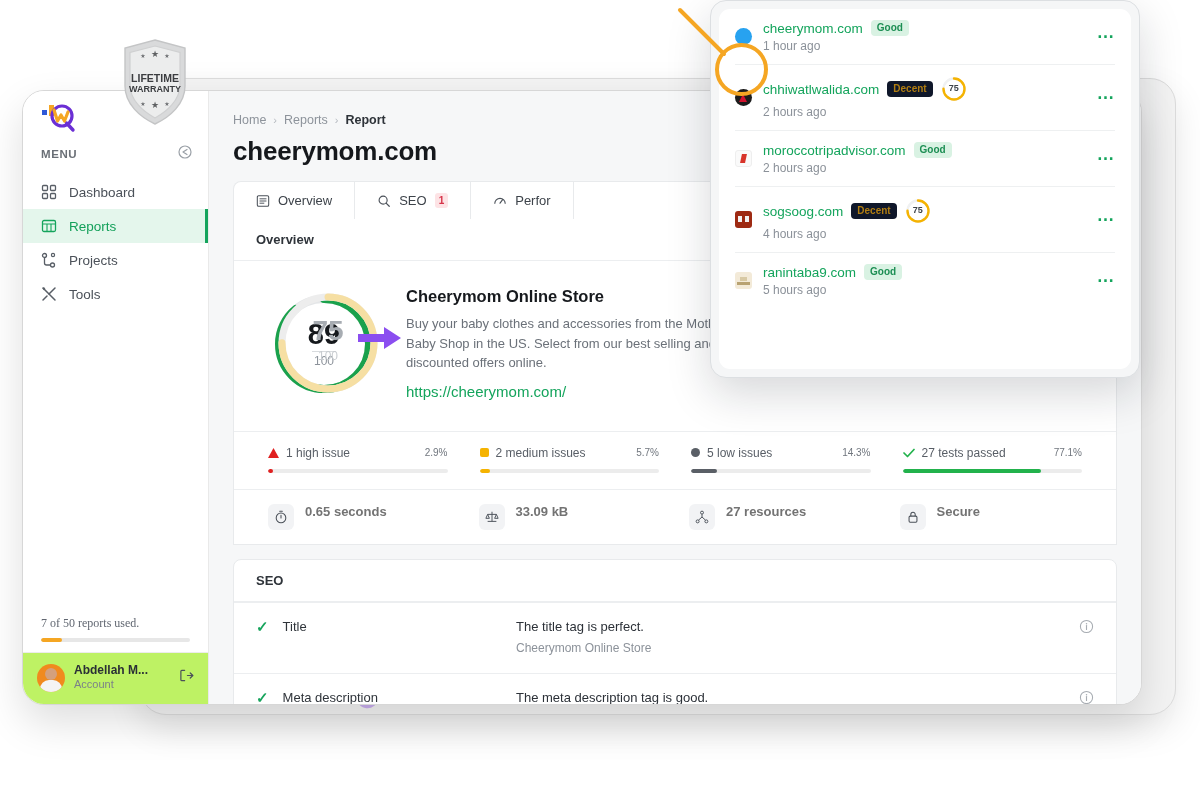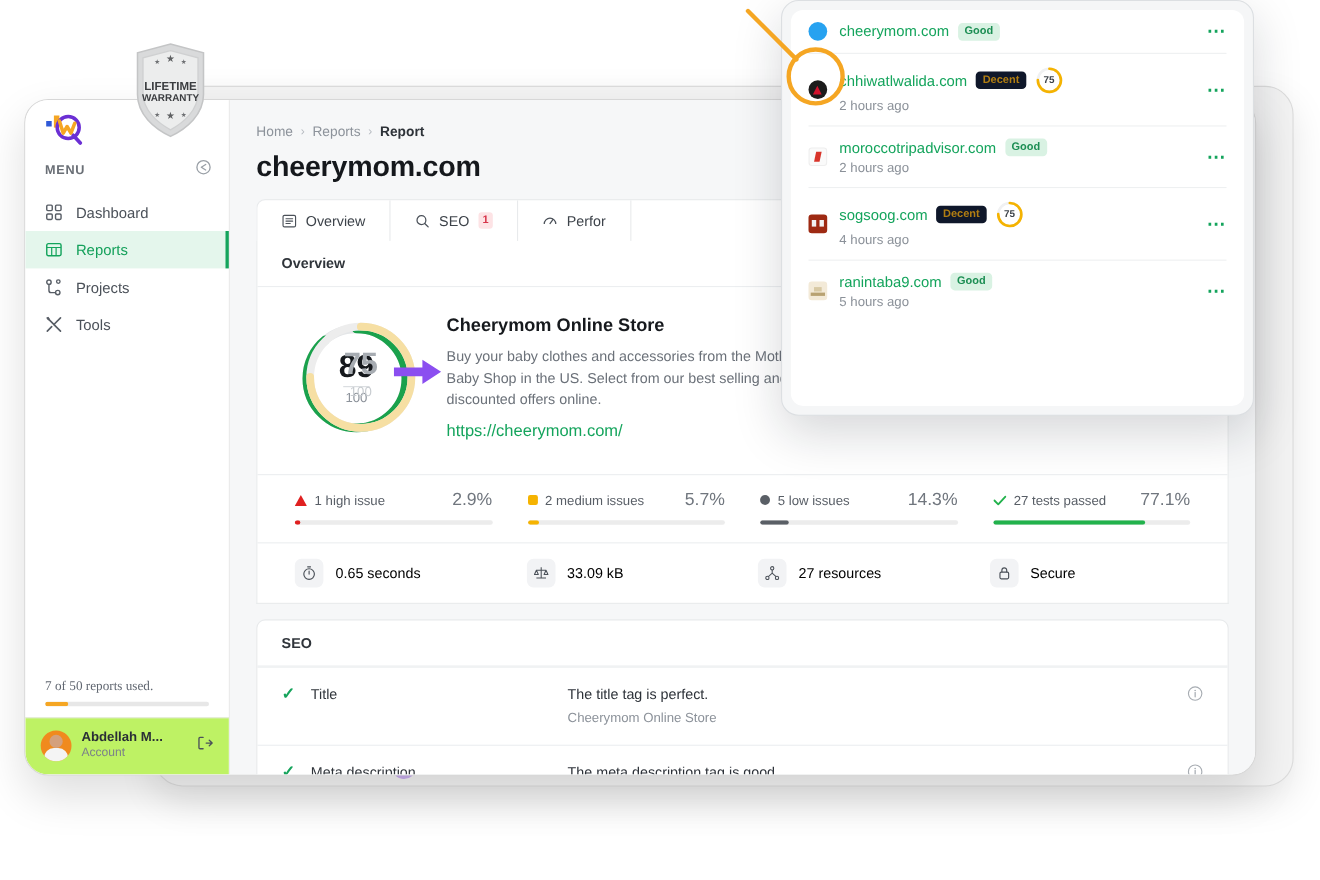--- a/index.html
+++ b/index.html
@@ -127,28 +127,28 @@
   .gauge-den-line { position:absolute; left: 42px; width: 24px; top: 61px; height:1px; background:#d8dbde; }
   .site-info { min-width: 0; }
   .site-name { font-size: 16.5px; font-weight: 700; color: #16191d; margin-bottom: 8px; }
   .site-desc { font-size: 13px; color: #6b7179; line-height: 1.5; max-width: 330px; }
   .site-url { font-size: 15px; color: #14a45c; margin-top: 10px; text-decoration: none; display: inline-block; }
 
   .issues-row { display: flex; border-top: 1px solid #eceef0; padding: 14px 20px 16px 20px; gap: 4px; }
   .issue { flex: 1 1 0; padding: 0 14px; }
   .issue-top { display: flex; align-items: center; font-size: 12px; color: #585e66; }
   .issue-label { display: flex; align-items: center; gap: 7px; flex: 1 1 auto; }
-  .issue-pct { color: #70767e; font-size: 16px; }
+  .issue-pct { color: #70767e; font-size: 10px; }
   .bar-track { margin-top: 9px; height: 4px; background: #ececec; border-radius: 3px; overflow: hidden; }
   .bar-fill { height: 100%; border-radius: 3px; }
   .dot-sq { width: 9px; height: 9px; border-radius: 2px; display: inline-block; }
   .dot-ci { width: 9px; height: 9px; border-radius: 50%; display: inline-block; }
 
   .stats-row { display: flex; border-top: 1px solid #eceef0; padding: 14px 20px; }
-  .stat { flex: 1 1 0; display: flex; align-items: center; gap: 11px; padding: 0 14px; font-size: 13px; color: #000000; }
+  .stat { flex: 1 1 0; display: flex; gap: 11px; padding: 0 14px; font-size: 13px; color: #737373; font-weight: bold; }
   .stat-ic { width: 26px; height: 26px; border-radius: 6px; background: #f2f3f5; display: flex; align-items: center; justify-content: center; flex: 0 0 26px; }
 
   .seo-card { margin-top: 14px; background: #fff; border: 1px solid #e8eaec; border-radius: 8px 8px 0 0; }
   .seo-row { display: flex; align-items: flex-start; padding: 16px 22px; border-top: 1px solid #eceef0; }
   .seo-left { width: 260px; flex: 0 0 260px; display: flex; align-items: center; gap: 14px; font-size: 13px; color: #2f343a; font-weight: 500; }
   .seo-mid { flex: 1 1 auto; padding-right: 20px; }
   .seo-msg { font-size: 13px; color: #2c3138; margin-bottom: 5px; }
   .seo-sub { font-size: 12px; color: #8c929a; line-height: 1.55; }
   .check { color: #16a45c; font-size: 15px; font-weight: 700; line-height: 1; }
 
@@ -549,20 +549,21 @@
 
       <div class="pop-list">
 
         <div class="rep-row">
           <span class="fav" style="background:#27a2f0;border-radius:50%"></span>
           <div class="rep-main">
             <div class="rep-line">
               <span class="rep-name">cheerymom.com</span>
               <span class="pill good">Good</span>
             </div>
+            <div class="rep-time">1 hour ago</div>
           </div>
           <span class="kebab">⋯</span>
         </div>
 
         <div class="rep-row">
           <span class="fav" style="background:#1c1c1c;border-radius:50%;position:relative">
             <span style="position:absolute;left:4px;top:5px;width:0;height:0;border-left:4.5px solid transparent;border-right:4.5px solid transparent;border-bottom:8px solid #d2122e;"></span>
           </span>
           <div class="rep-main">
             <div class="rep-line">

